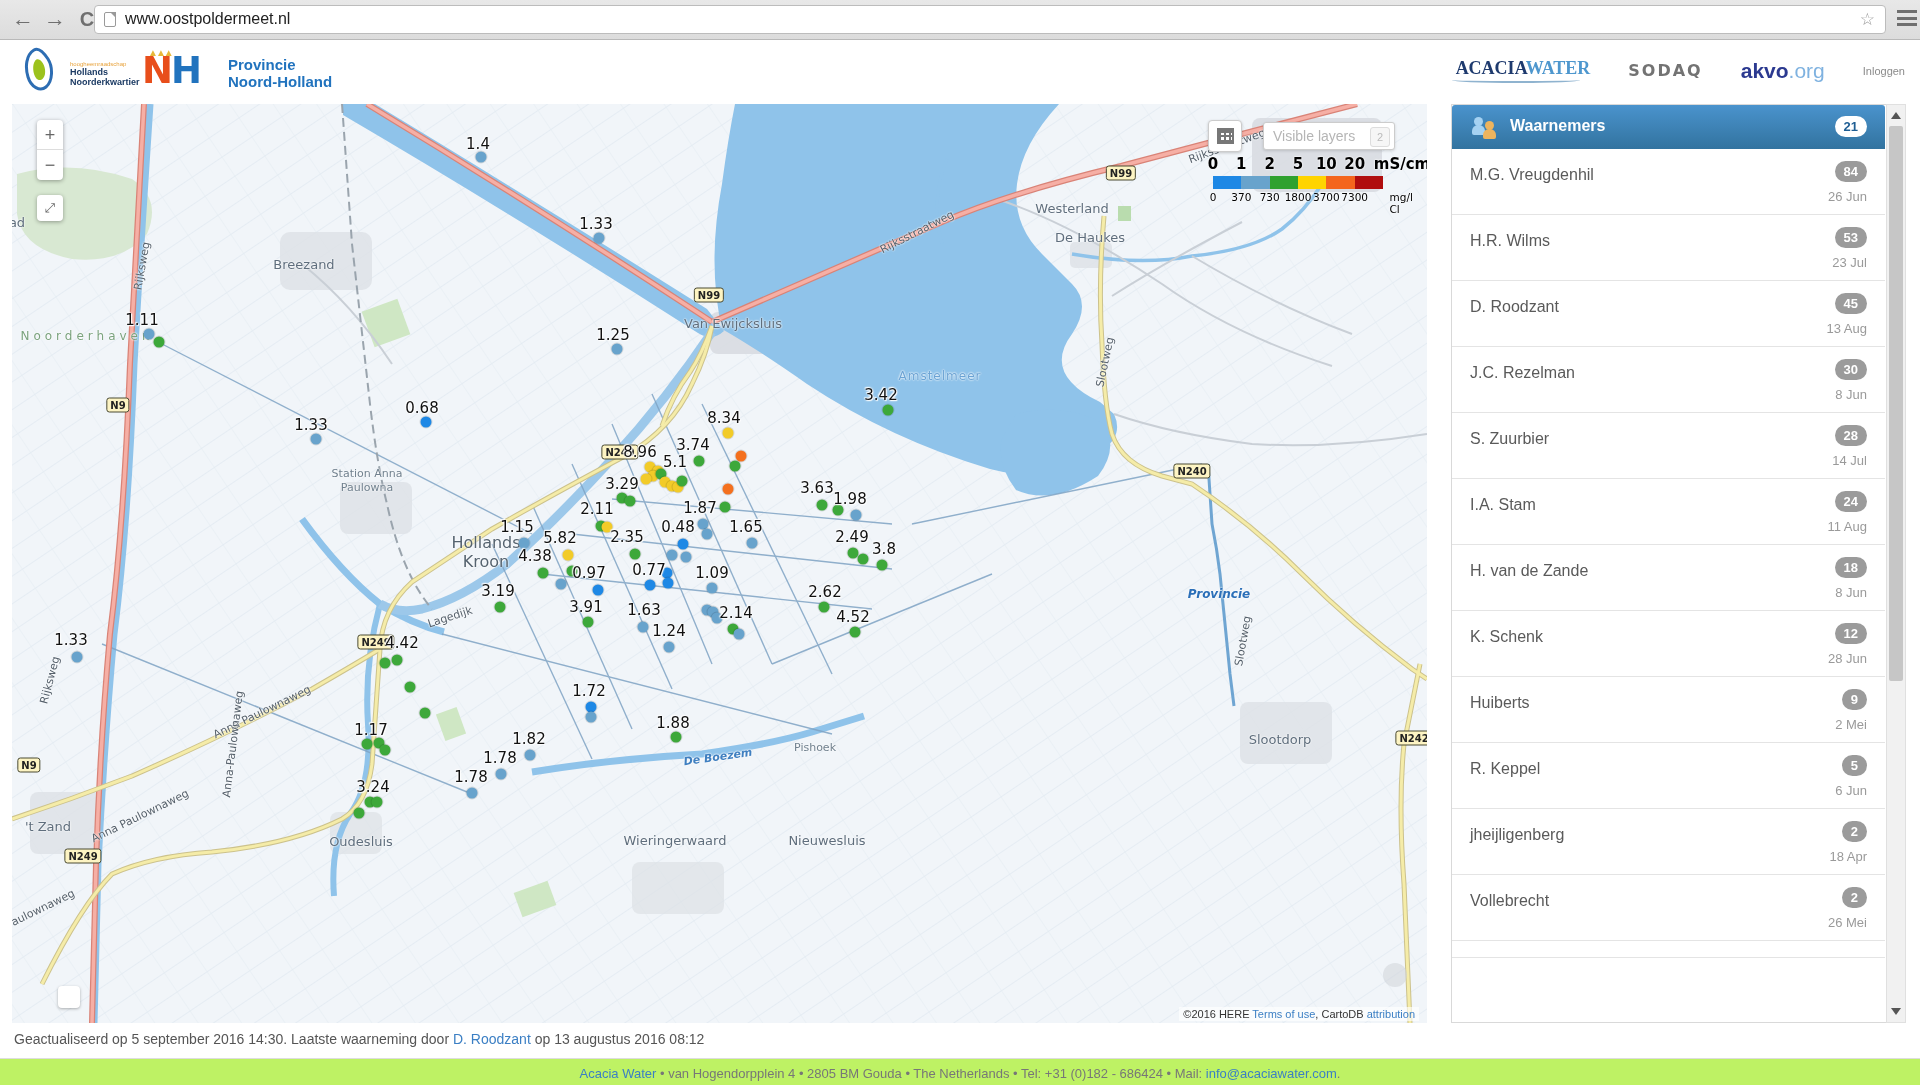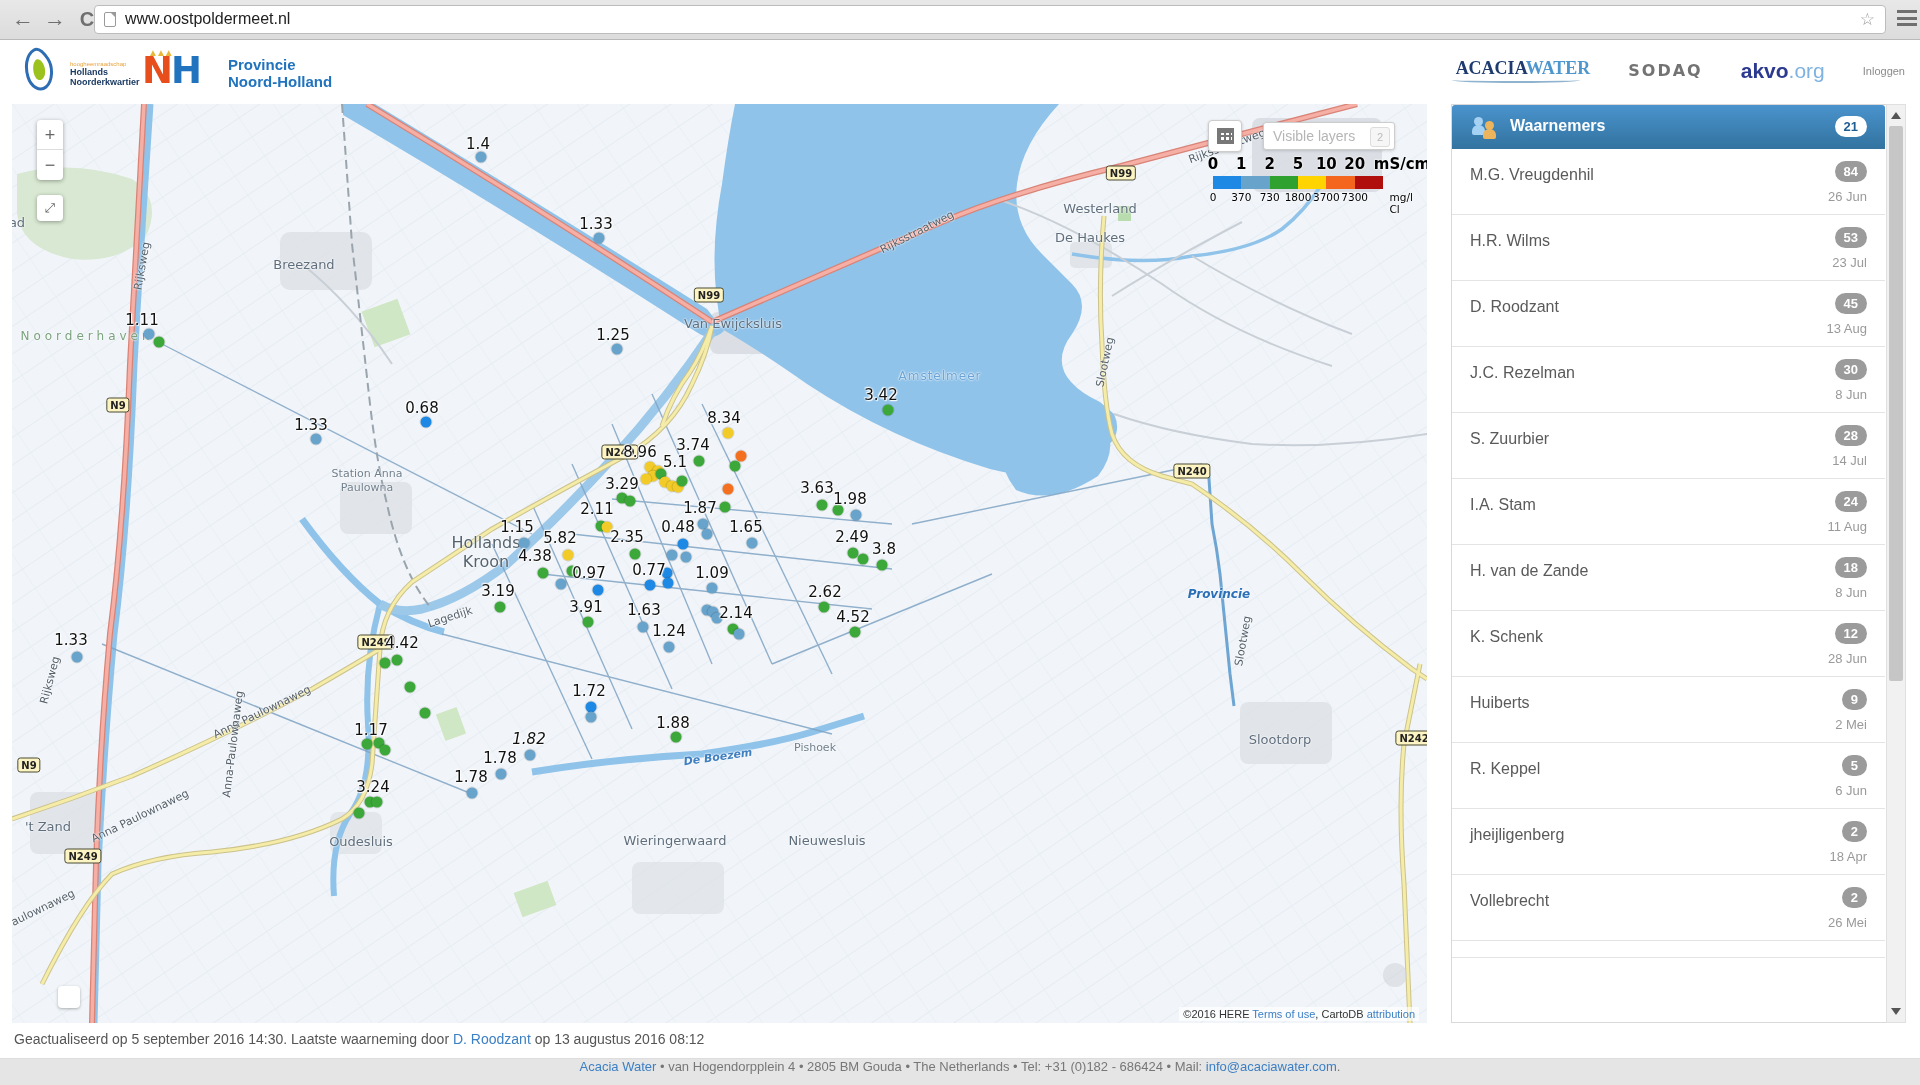--- a/index.html
+++ b/index.html
@@ -90,21 +90,21 @@
   .sb-badge { position:absolute; right:18px; top:12px; background:#9b9b9b; color:#fff; font-size:13px; font-weight:bold; border-radius:11px; padding:3px 9px; min-width:14px; text-align:center; }
   .sb-date { position:absolute; right:18px; top:40px; font-size:13px; color:#9a9a9a; }
   .sbar { position:absolute; left:1886px; top:104px; width:20px; height:919px; background:#f1f1f1; border:1px solid #e0e0e0; }
   .sbar .thumb { position:absolute; left:2px; top:21px; width:14px; height:555px; background:#c6c6c6; border-radius:2px; }
   .arr { position:absolute; left:4px; width:0; height:0; border-left:5px solid transparent; border-right:5px solid transparent; }
   .arr.up { top:7px; border-bottom:7px solid #555; }
   .arr.down { bottom:7px; border-top:7px solid #555; }
 
   
   .statusbar { position:absolute; left:14px; top:1031px; font-size:14px; color:#555; }
-  .footer { position:absolute; left:0; top:1058px; width:1920px; height:27px; border-top:1px solid #ddd; text-align:center; font-size:13px; color:#777; background:#e5e5e5; }
+  .footer { position:absolute; left:0; top:1058px; width:1920px; height:27px; border-top:1px solid #ddd; text-align:center; font-size:13px; color:#777; padding-top:7px; background:#bef264; }
 </style>
 </head>
 <body>
 
 <div class="chrome">
   <div class="nav-ic" style="left:8px">←</div>
   <div class="nav-ic" style="left:40px">→</div>
   <div class="nav-ic" style="left:72px;font-size:20px">C</div>
   <div class="urlbar">
     <div class="fav"></div>
@@ -232,21 +232,21 @@
         <path d="M1408,560 L1392,640 Q1386,700 1392,780 L1398,919"></path>
         <path d="M700,222 Q690,250 678,268 Q660,292 650,322"></path>
       </g>
     </g>
   </svg>
 
   <div id="mapLabels">
       <div class="mlabel area" style="left: 75px; top: 232px;">Noorderhaven</div>
       <div class="mlabel town" style="left: 292px; top: 160px;">Breezand</div>
       <div class="mlabel town" style="left: 721px; top: 219px;">Van Ewijcksluis</div>
-      <div class="mlabel town" style="left: 1060px; top: 104px; margin-left: 28px;">Westerland</div>
+      <div class="mlabel town" style="left: 1060px; top: 104px;">Westerland</div>
       <div class="mlabel town" style="left: 1078px; top: 133px;">De Haukes</div>
       <div class="mlabel city" style="left: 474px; top: 438px;">Hollands</div>
       <div class="mlabel city" style="left: 474px; top: 457px;">Kroon</div>
       <div class="mlabel small" style="left: 355px; top: 369px;">Station Anna</div>
       <div class="mlabel small" style="left: 355px; top: 383px;">Paulowna</div>
       <div class="mlabel town" style="left: 349px; top: 737px;">Oudesluis</div>
       <div class="mlabel town" style="left: 663px; top: 736px;">Wieringerwaard</div>
       <div class="mlabel town" style="left: 815px; top: 736px;">Nieuwesluis</div>
       <div class="mlabel town" style="left: 1268px; top: 635px;">Slootdorp</div>
       <div class="mlabel town" style="left: 36px; top: 722px;">'t Zand</div>
@@ -390,21 +390,21 @@
       <div class="vlab" style="left: 657px; top: 527px;">1.24</div>
       <div class="vlab" style="left: 724px; top: 509px;">2.14</div>
       <div class="vlab" style="left: 813px; top: 488px;">2.62</div>
       <div class="vlab" style="left: 841px; top: 513px;">4.52</div>
       <div class="vlab" style="left: 840px; top: 433px;">2.49</div>
       <div class="vlab" style="left: 872px; top: 445px;">3.8</div>
       <div class="vlab" style="left: 486px; top: 487px;">3.19</div>
       <div class="vlab" style="left: 390px; top: 539px;">4.42</div>
       <div class="vlab" style="left: 359px; top: 626px;">1.17</div>
       <div class="vlab" style="left: 361px; top: 683px;">3.24</div>
-      <div class="vlab" style="left: 517px; top: 635px; font-style: italic;">1.82</div>
+      <div class="vlab" style="left: 517px; top: 635px;">1.82</div>
       <div class="vlab" style="left: 488px; top: 654px;">1.78</div>
       <div class="vlab" style="left: 459px; top: 673px;">1.78</div>
       <div class="vlab" style="left: 577px; top: 587px;">1.72</div>
       <div class="vlab" style="left: 661px; top: 619px;">1.88</div>
     </div>
 
   <div class="zoomctl">
     <div class="zbtn top">+</div>
     <div class="zbtn">−</div>
   </div>

